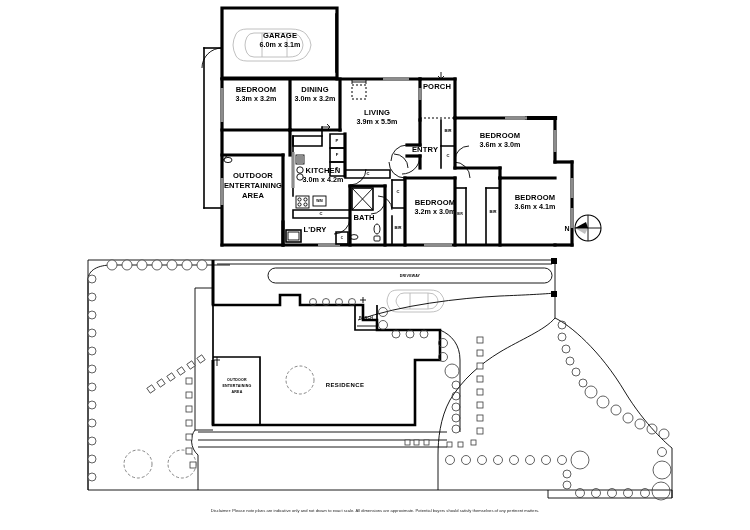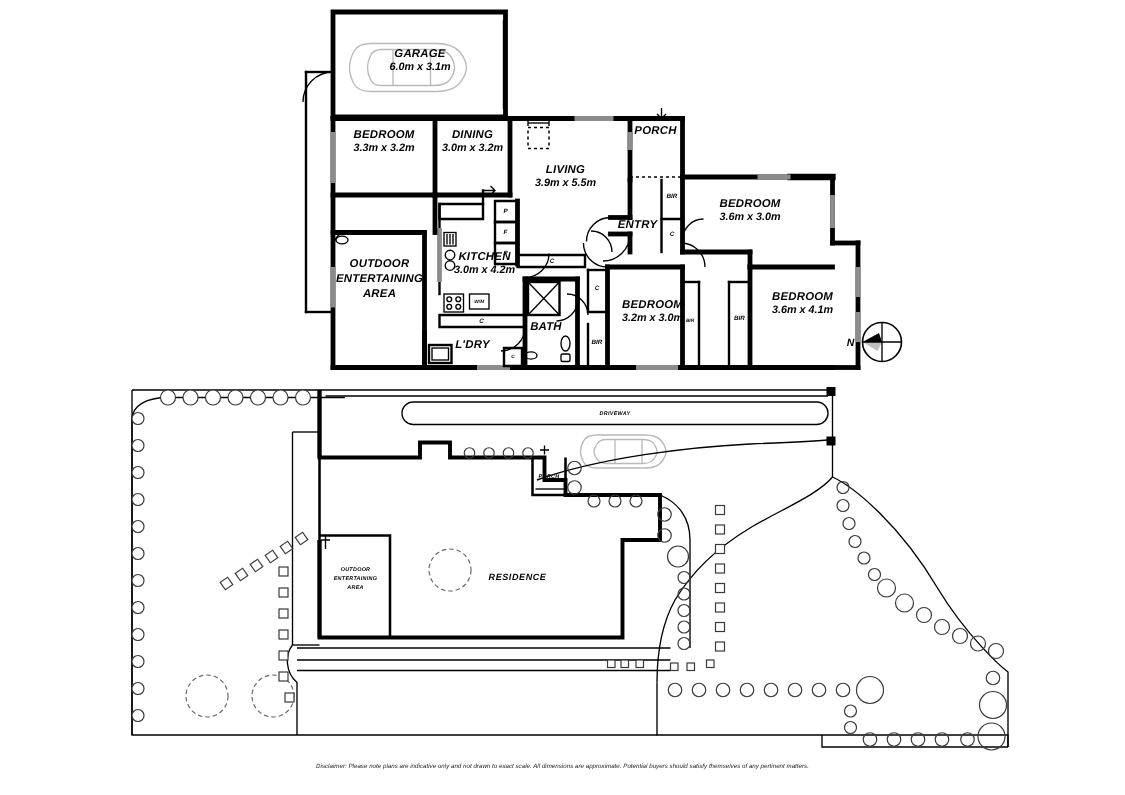--- a/index.html
+++ b/index.html
@@ -14,21 +14,20 @@
     height: 530px;
     position: relative;
     font-family: "Liberation Sans", sans-serif;
     overflow: hidden;
   }
   #plan-root {
     position: absolute;
     left: 0; top: 0;
     width: 750px;
     height: 530px;
-    font-style: italic;
   }
   svg { display: block; }
   .wall       { stroke: #000; stroke-width: 3.2; fill: none; stroke-linecap: square; }
   .wall-thick { stroke: #000; stroke-width: 4.2; fill: none; stroke-linecap: square; }
   .wall-thin  { stroke: #000; stroke-width: 1.6; fill: none; stroke-linecap: square; }
   .wall-hair  { stroke: #000; stroke-width: 0.9; fill: none; }
   .win        { stroke: #8c8c8c; stroke-width: 3.2; fill: none; }
   .door-arc   { stroke: #000; stroke-width: 0.9; fill: none; }
   .dash       { stroke: #000; stroke-width: 1; fill: none; stroke-dasharray: 2 2; }
   .site-line  { stroke: #000; stroke-width: 0.9; fill: none; }

